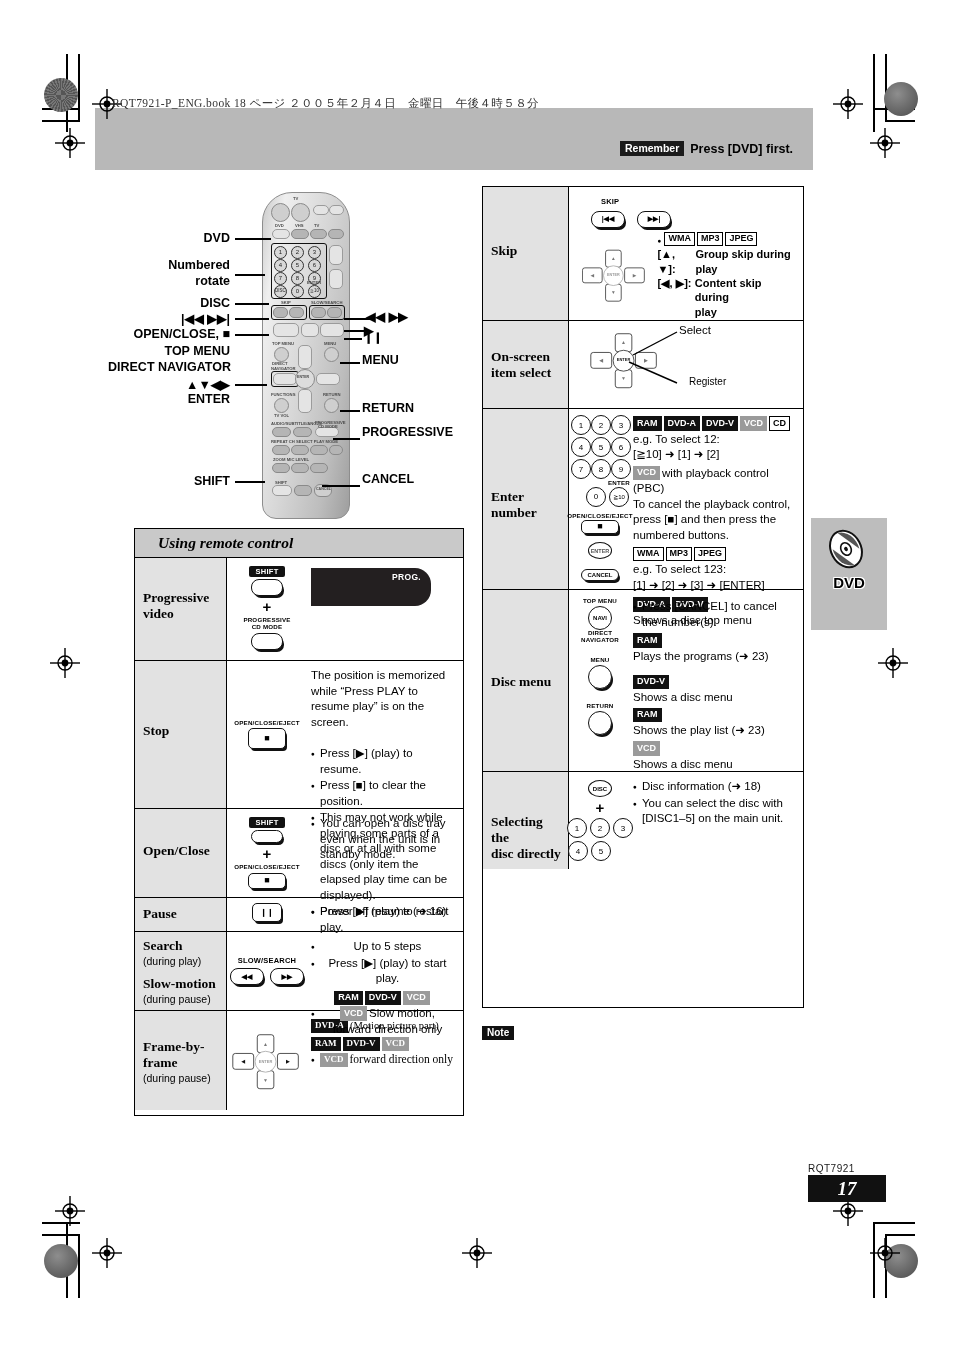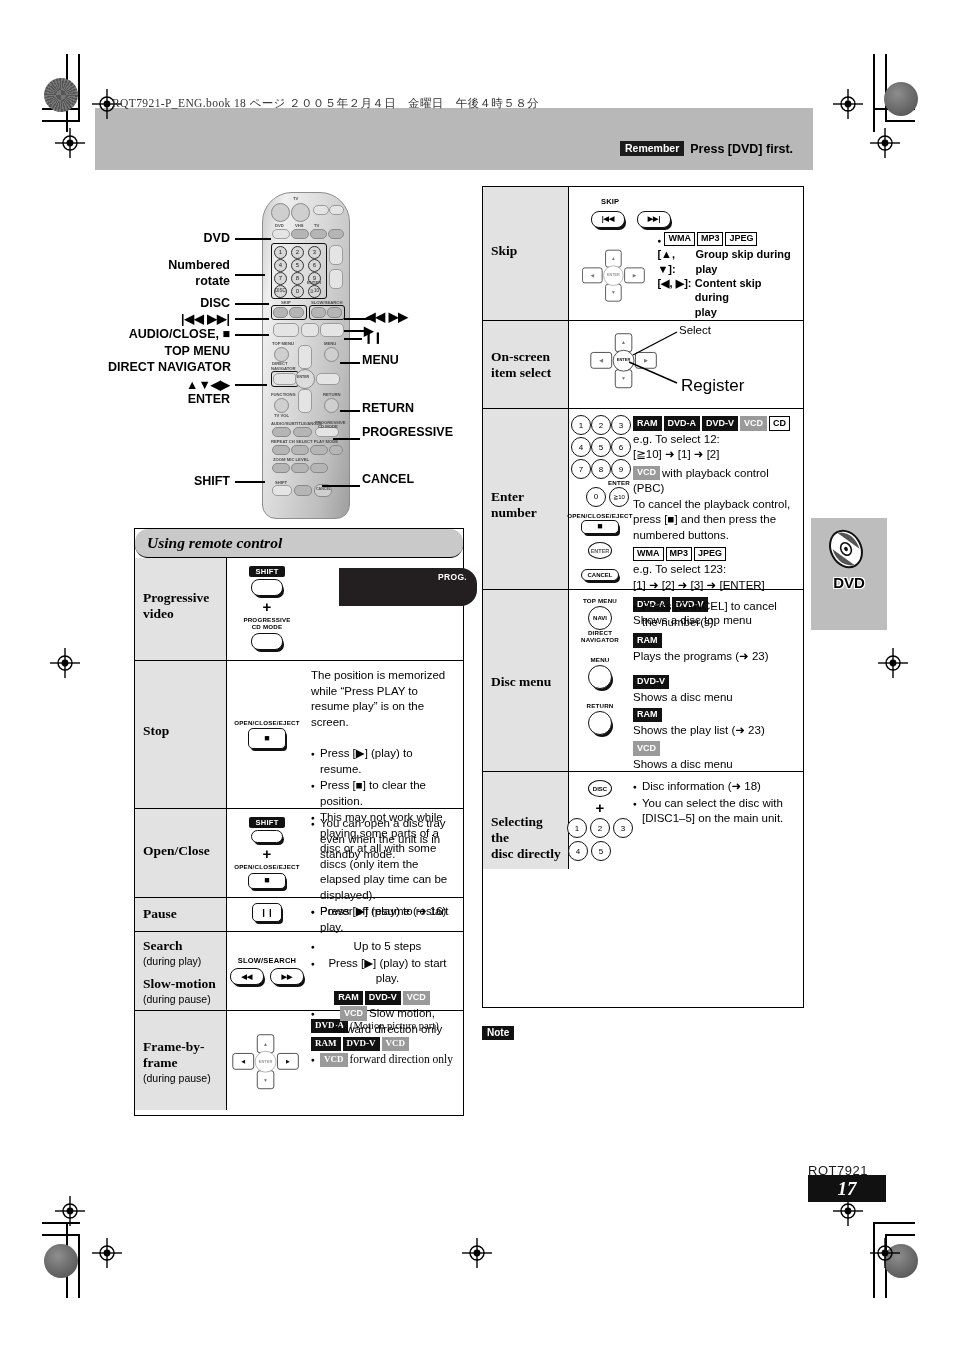--- a/index.html
+++ b/index.html
@@ -28,30 +28,30 @@
   .remember-txt{font-size:12.5px;font-weight:bold;}
 
   
   .side-tab{position:absolute;left:811px;top:518px;width:76px;height:112px;background:#bdbdbd;}
   .side-tab .disc-ico{position:absolute;left:14px;top:10px;width:42px;height:42px;}
   .side-tab .tab-label{position:absolute;left:0;top:56px;width:76px;text-align:center;
                        font-size:15px;font-weight:bold;
                        text-shadow:-1px -1px 0 #fff,1px -1px 0 #fff,-1px 1px 0 #fff,1px 1px 0 #fff;}
 
   
-  .rqt{position:absolute;left:808px;top:1163px;font-size:13px;letter-spacing:.5px;color:#1a1a1a;}
+  .rqt{position:absolute;left:808px;top:1163px;font-size:10px;letter-spacing:.5px;color:#1a1a1a;}
   .pagebox{position:absolute;left:808px;top:1175px;width:78px;height:27px;background:#111;}
   .pagebox span{display:block;color:#fff;font-style:italic;font-weight:bold;font-size:19px;
                 text-align:center;line-height:27px;font-family:"Liberation Serif",serif;}
 
   
   .tbl{position:absolute;border:1.6px solid #000;background:#fff;box-sizing:border-box;}
   .tblhead{background:#c9c9c9;border-bottom:1.6px solid #000;
            font-family:"Liberation Serif",serif;font-style:italic;font-weight:bold;
-           font-size:15.5px;padding:5px 0 5px 12px;border-radius:13px;}
+           font-size:15.5px;padding:5px 0 5px 23px;}
   .trow{display:flex;border-bottom:1.6px solid #000;box-sizing:border-box;}
   .trow:last-child{border-bottom:none;}
   .tcell-label{background:#e2e2e2;border-right:1.2px solid #000;box-sizing:border-box;
                font-family:"Liberation Serif",serif;font-weight:bold;font-size:13.5px;
                padding:8px 4px 6px 8px;line-height:1.2;}
   .tcell-label .sub{font-family:"Liberation Sans",sans-serif;font-weight:normal;font-size:10.5px;
                     display:block;margin-top:1px;}
   .tcell-btn{box-sizing:border-box;position:relative;padding:8px 2px;
              display:flex;flex-direction:column;align-items:center;}
   .tcell-desc{box-sizing:border-box;padding:7px 8px 6px 4px;font-size:11.5px;line-height:1.35;}
@@ -97,22 +97,22 @@
   .pad .dn{left:34px;top:50px;width:22px;height:24px;}
   .pad .lf{left:0;top:26px;width:28px;height:21px;}
   .pad .rt{left:62px;top:26px;width:28px;height:21px;}
   .pad .ctr{left:31px;top:23px;width:28px;height:28px;border-radius:50%;border:1.4px solid #9a9a9a;
             color:#9a9a9a;font-size:5.5px;font-weight:bold;}
   .pad .ctr.on{border-color:#111;color:#111;}
   .pad .ar{font-size:7px;color:#777;}
   .pad .ar.on{color:#111;}
 
   
-  .progdisp{width:138px;height:38px;background:#231f20;border-radius:0 16px 16px 0;
-            position:relative;margin-left:28px;}
+  .progdisp{width:120px;height:38px;background:#231f20;border-radius:0 16px 16px 0;
+            position:relative;}
   .progdisp span{position:absolute;right:10px;top:4px;color:#fff;font-size:8.5px;font-weight:bold;
                  letter-spacing:.3px;}
 
   
   .callout{position:absolute;font-size:12.5px;font-weight:bold;white-space:nowrap;}
   .callout.rt{text-align:left;}
   .callout.lf{text-align:right;}
   .lead{position:absolute;background:#000;height:1.6px;}
 
   
@@ -400,21 +400,21 @@
 <div class="lead" style="left:235px;top:274px;width:30px;"></div>
 
 <div class="callout lf" style="left:150px;top:296px;width:80px;text-align:right;">DISC</div>
 <div class="lead" style="left:235px;top:303px;width:34px;"></div>
 
 <div class="callout lf" style="left:150px;top:311px;width:80px;text-align:right;">
   <span>|◀◀  ▶▶|</span>
 </div>
 <div class="lead" style="left:235px;top:318px;width:34px;"></div>
 
-<div class="callout lf" style="left:118px;top:327px;width:112px;text-align:right;">AUDIO/CLOSE, ■</div>
+<div class="callout lf" style="left:118px;top:327px;width:112px;text-align:right;">OPEN/CLOSE, ■</div>
 <div class="lead" style="left:235px;top:334px;width:34px;"></div>
 
 <div class="callout lf" style="left:130px;top:344px;width:100px;text-align:right;">TOP MENU</div>
 <div class="callout lf" style="left:108px;top:360px;width:122px;text-align:right;">DIRECT NAVIGATOR</div>
 <div class="callout lf" style="left:150px;top:377px;width:80px;text-align:right;">▲▼◀▶</div>
 <div class="lead" style="left:235px;top:384px;width:32px;"></div>
 <div class="callout lf" style="left:150px;top:392px;width:80px;text-align:right;">ENTER</div>
 
 <div class="callout lf" style="left:150px;top:474px;width:80px;text-align:right;">SHIFT</div>
 <div class="lead" style="left:235px;top:481px;width:30px;"></div>
@@ -662,21 +662,21 @@
           </div>
         <div class="pb ctr on">ENTER</div>
       </div>
       <svg style="position:absolute;left:62px;top:8px;" width="50" height="28">
         <line x1="2" y1="26" x2="46" y2="3" stroke="#000" stroke-width="1.4"></line>
         </svg>
       <span style="position:absolute;left:110px;top:2px;font-size:11.5px;">Select</span>
       <svg style="position:absolute;left:58px;top:38px;" width="54" height="28">
         <line x1="2" y1="3" x2="50" y2="24" stroke="#000" stroke-width="1.4"></line>
         </svg>
-      <span style="position:absolute;left:112px;top:54px;font-size:17px;">Register</span>
+      <span style="position:absolute;left:120px;top:54px;font-size:10px;">Register</span>
     </div>
   </div>
 
   <div class="trow" style="height:181px;">
     <div class="tcell-label" style="width:86px;padding-top:80px;">
       <span>Enter number</span>
     </div>
     <div class="tcell-btn" style="width:62px;padding-top:6px;">
       <div style="display:grid;grid-template-columns:repeat(3,18px);gap:2px 2px;">
         <div class="btn-circ sm">

